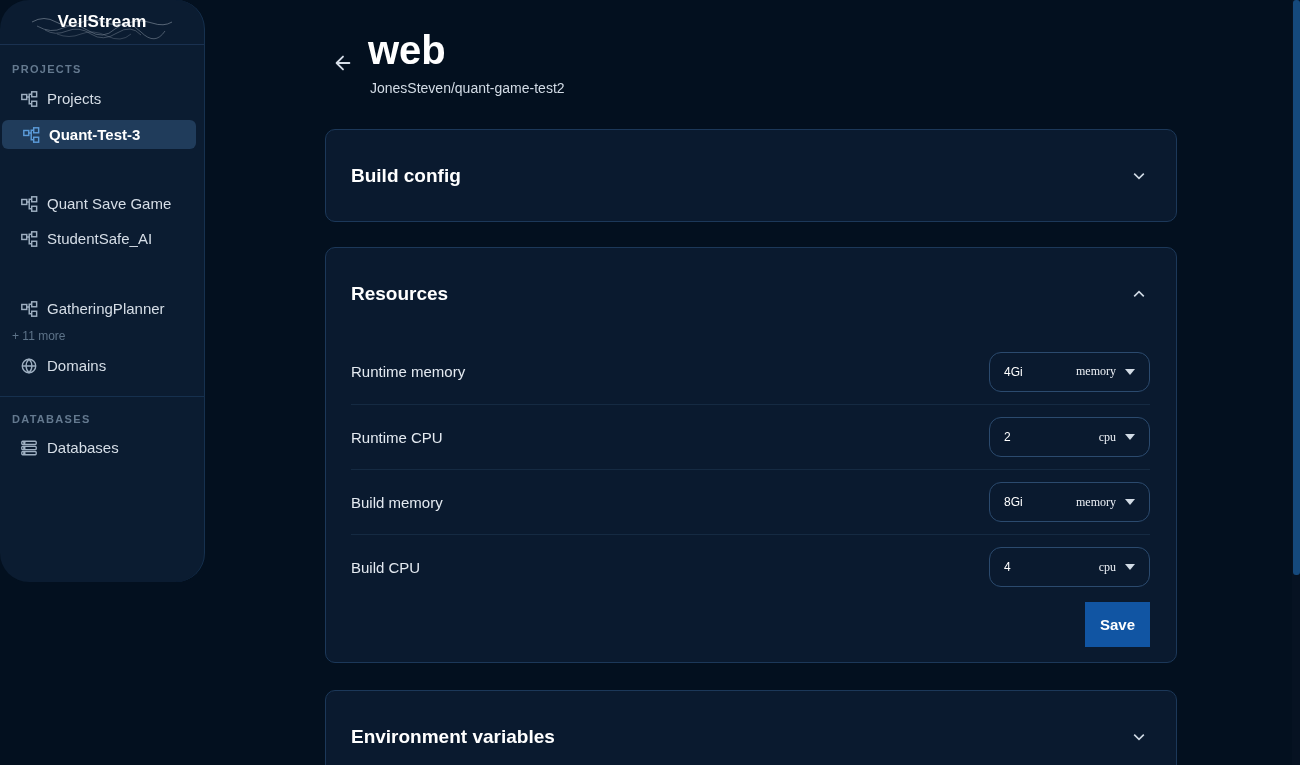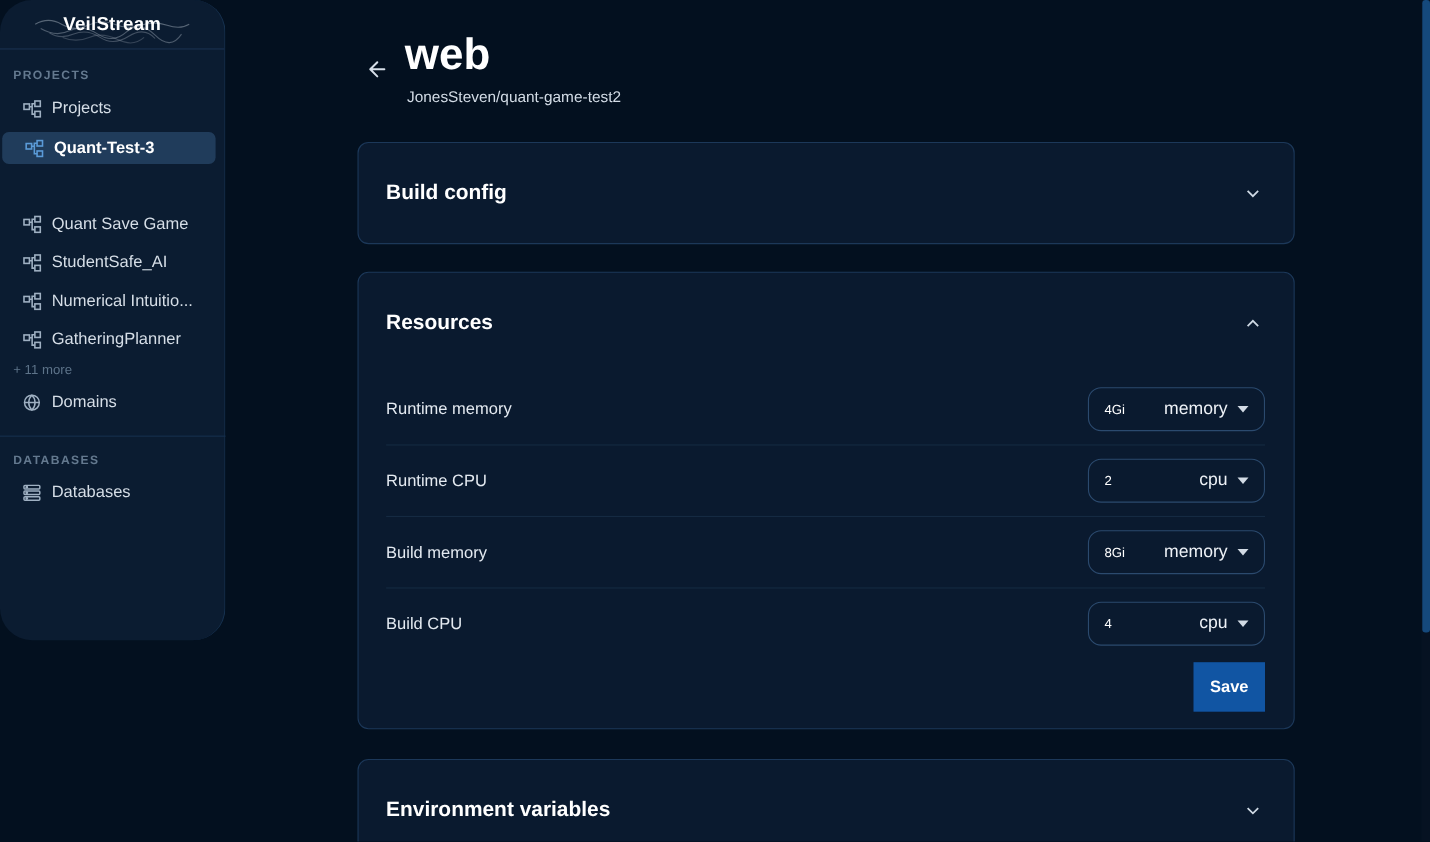--- a/index.html
+++ b/index.html
@@ -74,21 +74,21 @@
   }
   .res-row + .res-row { border-top:1px solid #152a42; }
   .res-label { font-size:15px; color:#e4eaf1; }
 
   .res-select {
     width:161px; height:40px; border:1px solid #2b4a6e; border-radius:12px;
     display:flex; align-items:center; padding:0 14px; cursor:pointer;
     background:transparent;
   }
   .res-value { font-size:12px; color:#ffffff; }
-  .res-unit { margin-left:auto; font-size:16px; color:#eef2f7; }
+  .res-unit { margin-left:auto; font-size:12px; color:#eef2f7;font-family:Liberation Serif, serif; }
   .res-caret {
     margin-left:9px; width:0; height:0;
     border-left:5px solid transparent; border-right:5px solid transparent;
     border-top:6px solid #d2dbe5;
   }
 
   .save-row { margin:3px 26px 0 25px; display:flex; justify-content:flex-end; }
   .save-btn {
     width:65px; height:45px; border:none; border-radius:0;
     background:#1155a3; color:#ffffff; font-size:15px; font-weight:bold;
@@ -157,31 +157,20 @@
       <svg width="18" height="18" viewBox="0 0 20 20" fill="none" stroke="currentColor" stroke-width="1.6">
         <rect x="2" y="5" width="5.5" height="5.5"></rect>
           <rect x="13" y="2" width="5.5" height="5.5"></rect>
           <rect x="13" y="12.5" width="5.5" height="5.5"></rect>
         <path d="M7.5 7.75H10.25V4.75H13M10.25 7.75V15.25H13"></path>
       </svg>
     </span>
     <span>StudentSafe_AI</span>
   </div>
 
-  <div class="side-item" style="top:259px;">
-    <span class="ic">
-      <svg width="18" height="18" viewBox="0 0 20 20" fill="none" stroke="currentColor" stroke-width="1.6">
-        <rect x="2" y="5" width="5.5" height="5.5"></rect>
-          <rect x="13" y="2" width="5.5" height="5.5"></rect>
-          <rect x="13" y="12.5" width="5.5" height="5.5"></rect>
-        <path d="M7.5 7.75H10.25V4.75H13M10.25 7.75V15.25H13"></path>
-      </svg>
-    </span>
-    <span>Numerical Intuitio...</span>
-  </div>
 
   <div class="side-item" style="top:294px;">
     <span class="ic">
       <svg width="18" height="18" viewBox="0 0 20 20" fill="none" stroke="currentColor" stroke-width="1.6">
         <rect x="2" y="5" width="5.5" height="5.5"></rect>
           <rect x="13" y="2" width="5.5" height="5.5"></rect>
           <rect x="13" y="12.5" width="5.5" height="5.5"></rect>
         <path d="M7.5 7.75H10.25V4.75H13M10.25 7.75V15.25H13"></path>
       </svg>
     </span>

